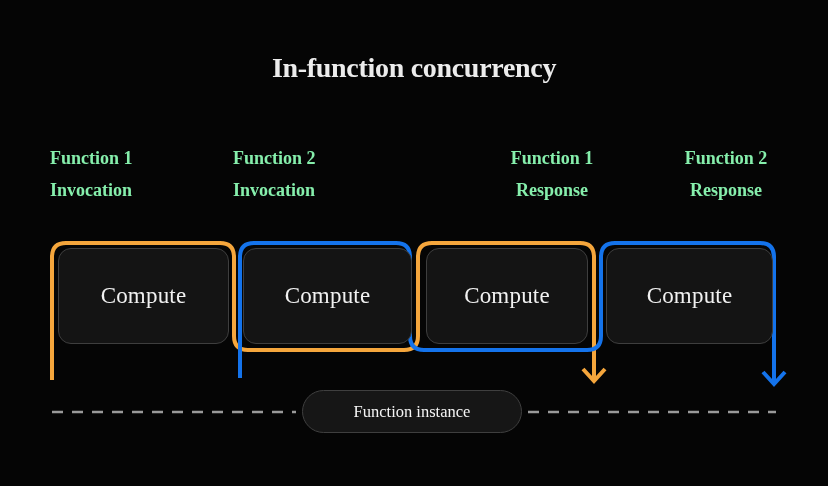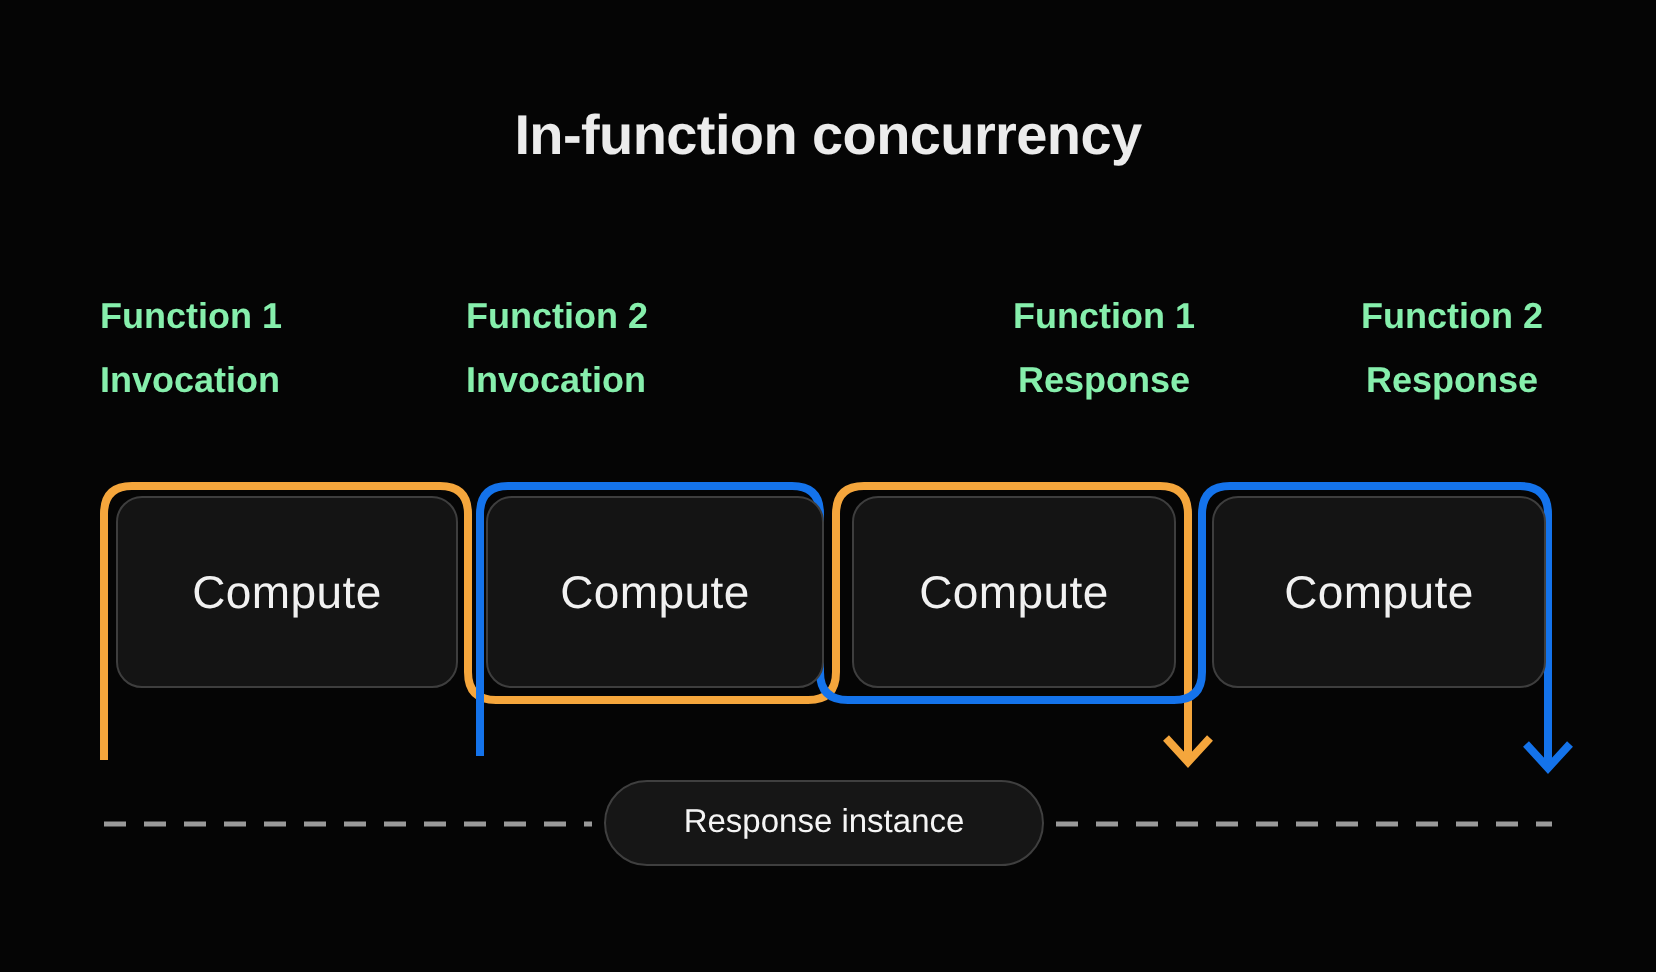--- a/index.html
+++ b/index.html
@@ -1,21 +1,21 @@
 <!DOCTYPE html>
 <html><head>
 <meta charset="utf-8">
 <style>
   html,body{margin:0;padding:0;background:#000;}
   .canvas{
     position:relative;
     width:828px;height:486px;
     background:#050505;
     overflow:hidden;
-    font-family:Liberation Sans, sans-serif;
+    font-family:Liberation Serif, serif;
   }
   .title{
     position:absolute;top:52px;left:0;width:828px;
     text-align:center;
     font-size:28px;font-weight:700;letter-spacing:-0.3px;
     color:#ececec;margin:0;
   }
   .col-label{
     position:absolute;top:142px;
     font-size:18px;font-weight:700;line-height:32px;
@@ -90,16 +90,16 @@
     <span>Compute</span>
   </div>
   <div class="compute-box" style="left:426px;width:162px;">
     <span>Compute</span>
   </div>
   <div class="compute-box" style="left:606px;width:167px;">
     <span>Compute</span>
   </div>
 
   <div class="instance-pill">
-    <span>Response instance</span>
+    <span>Function instance</span>
   </div>
 
 </div>
 
 </body></html>

